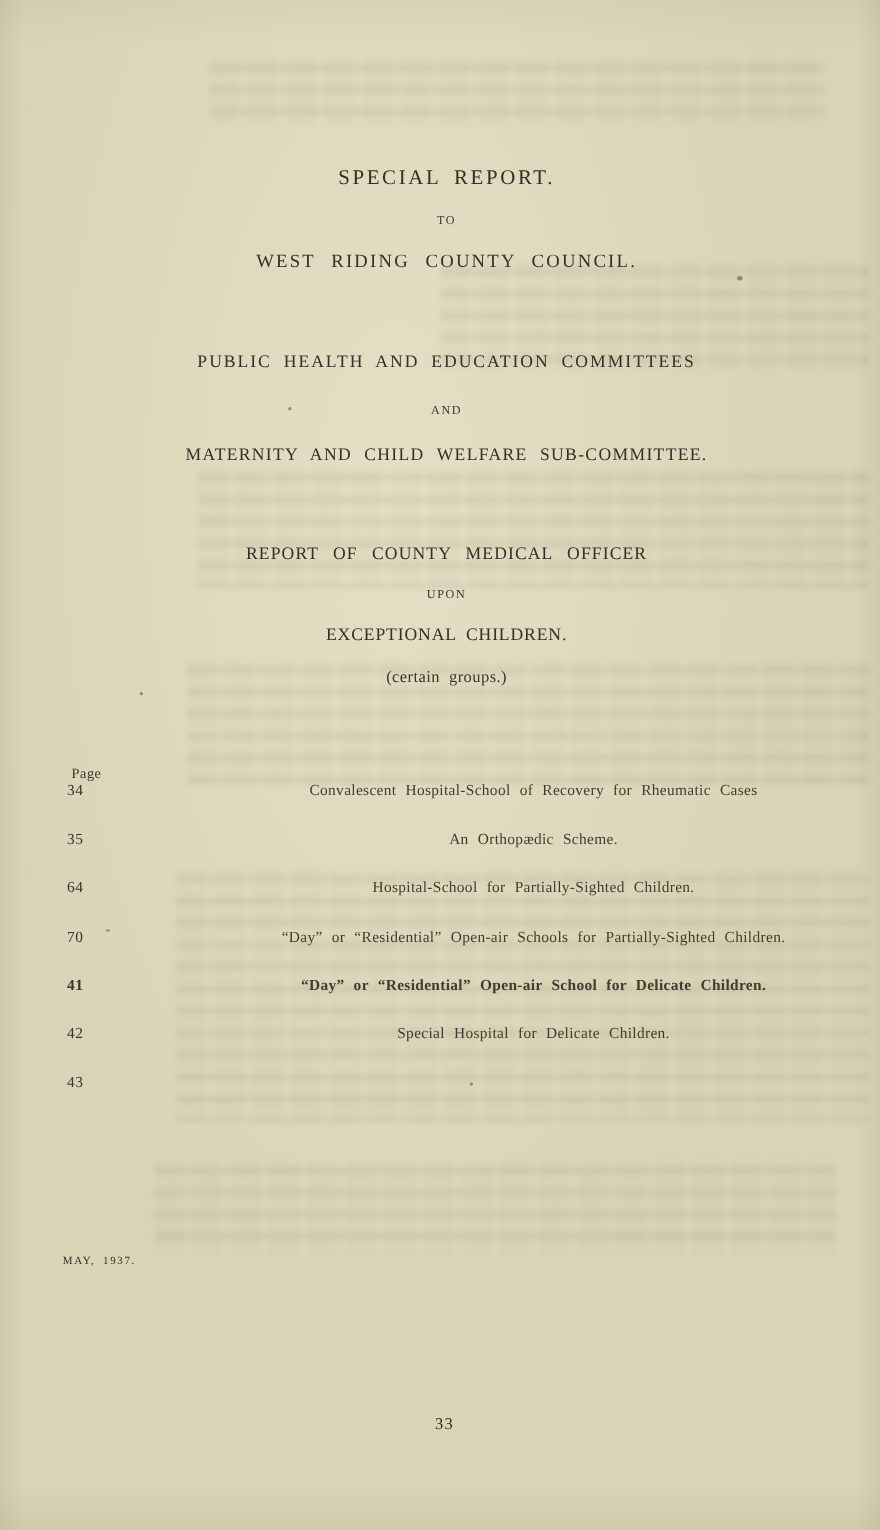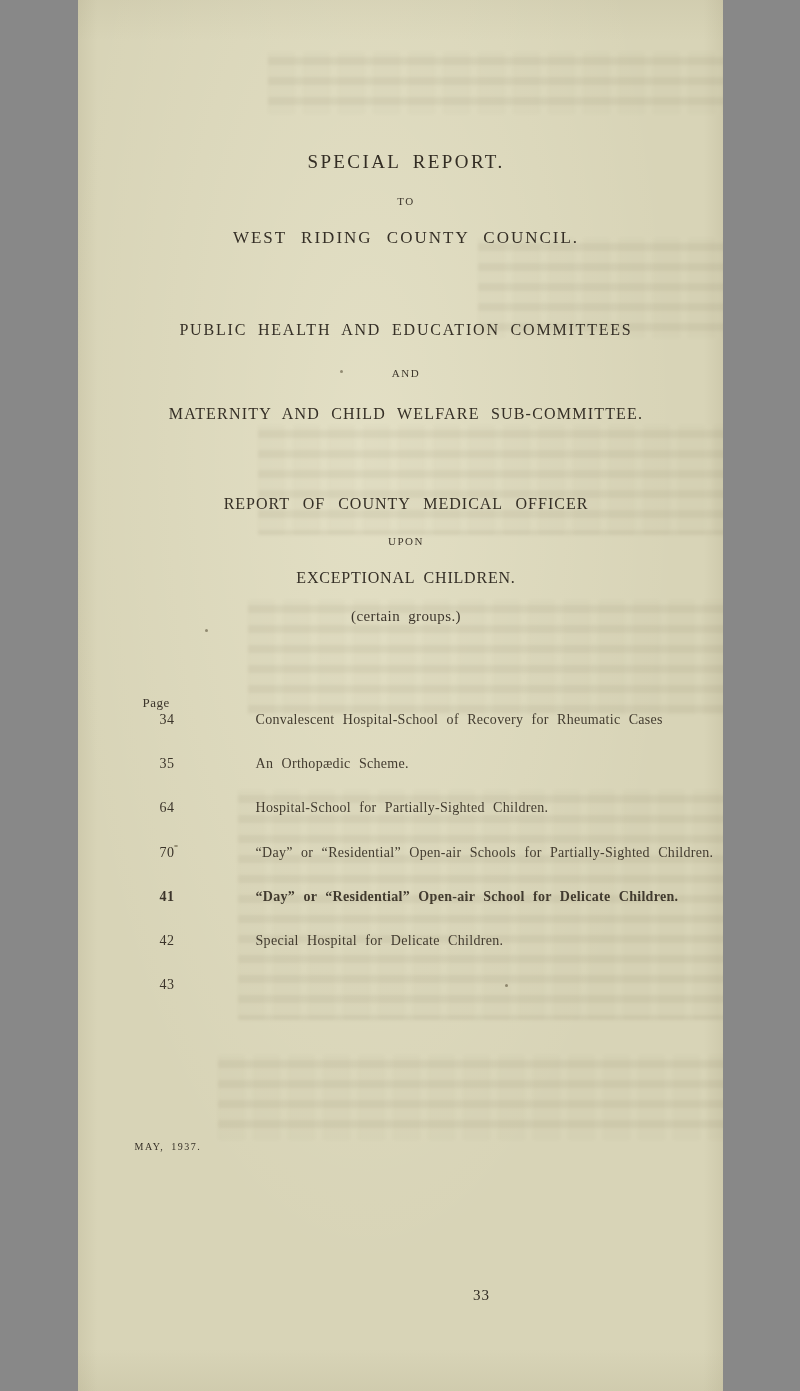--- a/index.html
+++ b/index.html
@@ -1,18 +1,18 @@
 <!DOCTYPE html>
 <html><head>
 <meta charset="utf-8">
 <style>
   html,body{margin:0;padding:0;background:#888;}
   .page{
     position:relative;
-    width:645px;height:1391px;
+    width:800px;height:1391px;
     margin:0 auto;
     overflow:hidden;
     background-color:#d8d4b7;
     background-image:
       radial-gradient(ellipse at 45% 32%, rgba(255,252,232,0.28), rgba(255,252,232,0) 62%),
       linear-gradient(90deg, rgba(135,126,92,0.12), rgba(0,0,0,0) 3%, rgba(0,0,0,0) 97%, rgba(135,126,92,0.12)),
       linear-gradient(0deg, rgba(135,126,92,0.10), rgba(0,0,0,0) 3%, rgba(0,0,0,0) 97%, rgba(135,126,92,0.08));
     font-family:"Liberation Serif","DejaVu Serif",serif;
     color:#3a332a;
   }
@@ -46,26 +46,26 @@
   .t-cert  {top:609px;font-size:15px;letter-spacing:0.4px;word-spacing:4px;color:#3d362c;}
 
   .toc-header{
     position:absolute;left:65px;top:695px;
     font-size:13px;letter-spacing:0.5px;color:#3b342a;
   }
   .toc-list{position:absolute;left:0;top:711px;width:800px;height:300px;}
   .toc-row{position:absolute;left:0;width:100%;height:18px;line-height:18px;}
   .toc-num{
     position:absolute;left:40px;width:57px;
-    text-align:right;font-size:14px;letter-spacing:0.5px;color:#3b342a;
+    text-align:center;font-size:14px;letter-spacing:0.5px;color:#3b342a;
   }
   .toc-title{
     position:absolute;left:178px;right:8px;
     font-size:14px;letter-spacing:0.3px;word-spacing:4.5px;
-    white-space:nowrap;color:#423b2f;
+    white-space:nowrap;color:#423b2f;text-align:center;
   }
   .date-line{
     position:absolute;left:57px;top:1142px;
     font-size:10px;letter-spacing:1.5px;word-spacing:3px;
     color:#352f26;line-height:1;
   }
   .folio{
     position:absolute;left:0;top:1288px;width:808px;
     text-align:center;font-size:15px;letter-spacing:1px;
     color:#2f2a21;line-height:1;

